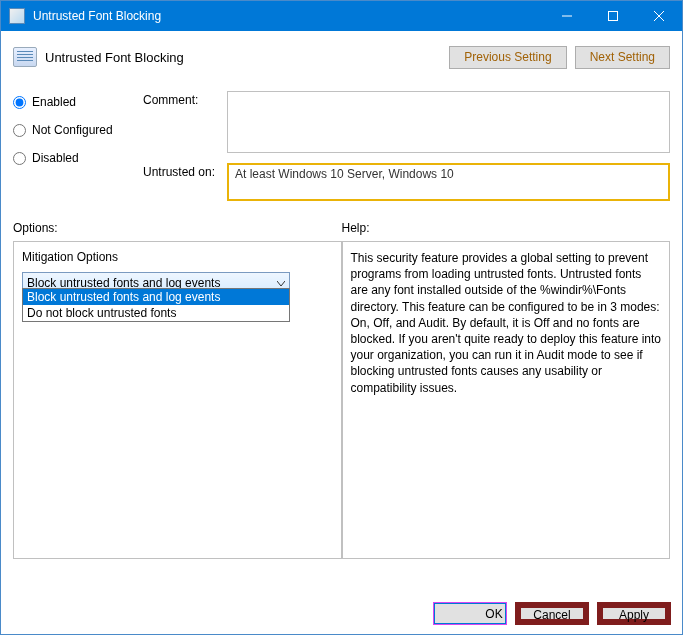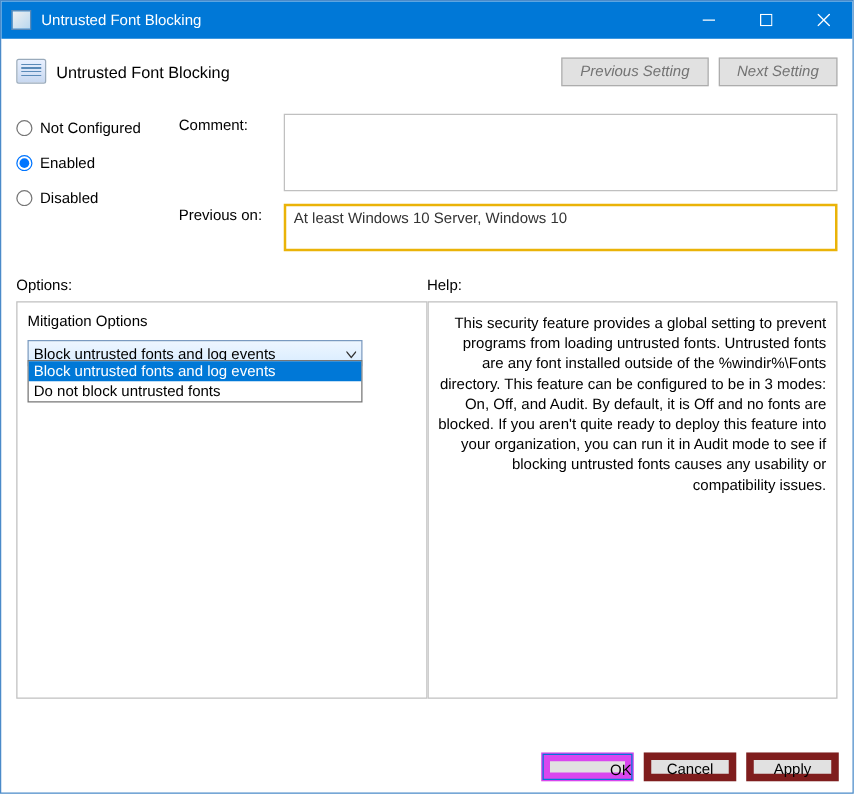--- a/index.html
+++ b/index.html
@@ -8,44 +8,44 @@
 .titlebar-icon { width: 16px; height: 16px; background: linear-gradient(135deg,#f0f0f0,#b8d8f0); border: 1px solid #5a8ab8; margin-right: 8px; }
 .titlebar-text { flex: 1; font-size: 12px; }
 .winbtns { display: flex; height: 100%; }
 .winbtn { width: 46px; height: 100%; display: flex; align-items: center; justify-content: center; color: #fff; cursor: default; }
 .winbtn svg { width: 10px; height: 10px; }
 .body { padding: 10px 12px 0 12px; }
 .header-row { display: flex; align-items: center; margin-bottom: 18px; height: 32px; }
 .hdr-icon { width: 24px; height: 20px; background: linear-gradient(#e8f0ff,#c8d8f0); border: 1px solid #9ab; border-radius: 2px; margin-right: 8px; position: relative; }
 .hdr-icon::after { content:""; position:absolute; left:3px; top:3px; right:3px; bottom:3px; background: repeating-linear-gradient(#5a8ab8,#5a8ab8 1px,transparent 1px,transparent 3px); }
 .hdr-title { font-size: 13px; flex: 1; }
-.navbtn { background: #e1e1e1; border: 1px solid #adadad; color: #737373; height: 23px; padding: 0 14px; margin-left: 8px; font-size: 12px; font-style: italic; }
+.navbtn { background: #e1e1e1; border: 1px solid #adadad; color: #a16207; height: 23px; padding: 0 14px; margin-left: 8px; font-size: 12px; }
 .row2 { display: flex; }
 .radio-col { width: 130px; padding-top: 4px; }
 .radio-opt { display: flex; align-items: center; margin-bottom: 14px; cursor: default; }
 .radio-opt input { margin-right: 6px; width: 13px; height: 13px; }
 .right-col { flex: 1; }
 .field-row { display: flex; margin-bottom: 10px; }
 .field-label { width: 84px; padding-top: 2px; }
 .textarea { flex: 1; border: 1px solid #c0c0c0; height: 62px; background: #fff; resize: none; font: inherit; padding: 2px 4px; overflow-y: scroll; }
 .supported { flex: 1; border: 2px solid #eab308; height: 38px; background: #fff; padding: 2px 6px; overflow-y: scroll; color: #333; }
 .lower { display: flex; margin-top: 10px; }
 .panel-col { flex: 1; display: flex; flex-direction: column; }
 .panel-label { margin-bottom: 6px; }
 .panel { border: 1px solid #c0c0c0; background: #fff; height: 318px; padding: 8px; overflow: auto; position: relative; }
-.panel.help { font-size: 12px; line-height: 1.35; color: #000; overflow-y: scroll; text-align: right; }
+.panel.help { font-size: 12px; line-height: 1.35; color: #000; overflow-y: scroll; }
 .mit-label { margin-bottom: 8px; }
 .combo { width: 268px; height: 21px; border: 1px solid #7a9ac0; background: linear-gradient(#eef6ff,#d8ecff); display: flex; align-items: center; padding-left: 4px; cursor: default; position: relative; }
 .combo-arrow { position: absolute; right: 4px; top: 50%; transform: translateY(-50%); }
 .dropdown { position: absolute; left: 8px; top: 46px; width: 268px; border: 1px solid #767676; background: #fff; z-index: 10; }
 .dd-item { padding: 1px 4px; cursor: default; }
 .dd-item.selected { background: #0078d7; color: #fff; }
 .footer { position: absolute; bottom: 10px; right: 12px; display: flex; gap: 8px; }
 .btn { width: 74px; height: 23px; background: #e1e1e1; border: 6px solid #7f1d1d; font: inherit; cursor: default; }
-.btn.default { border: 7px solid #d946ef; outline: 1px solid #0078d7; outline-offset: -2px; padding-left: 48px; }
+.btn.default { border: 1px solid #d946ef; outline: 1px solid #0078d7; outline-offset: -2px; padding-left: 48px; }
 </style>
 </head>
 <body>
 
 <div class="titlebar">
   <div class="titlebar-icon"></div>
   <div class="titlebar-text">Untrusted Font Blocking</div>
   <div class="winbtns">
     <div class="winbtn">
         <svg viewBox="0 0 10 10">
@@ -70,39 +70,39 @@
   <div class="header-row">
     <div class="hdr-icon"></div>
     <div class="hdr-title">Untrusted Font Blocking</div>
     <button class="navbtn" disabled="">Previous Setting</button>
     <button class="navbtn" disabled="">Next Setting</button>
   </div>
 
   <div class="row2">
     <div class="radio-col">
       <label class="radio-opt">
+          <input type="radio" name="state" checked="" style="">
+          <span>Enabled</span>
+        </label>
+      <label class="radio-opt">
           <input type="radio" name="state" style="">
           <span>Not Configured</span>
-        </label>
-      <label class="radio-opt">
-          <input type="radio" name="state" checked="" style="">
-          <span>Enabled</span>
         </label>
       <label class="radio-opt">
           <input type="radio" name="state" style="">
           <span>Disabled</span>
         </label>
     </div>
     <div class="right-col">
       <div class="field-row">
         <div class="field-label">Comment:</div>
         <textarea class="textarea" style=""></textarea>
       </div>
       <div class="field-row">
-        <div class="field-label">Previous on:</div>
+        <div class="field-label">Untrusted on:</div>
         <div class="supported">At least Windows 10 Server, Windows 10</div>
       </div>
     </div>
   </div>
 
   <div class="lower">
     <div class="panel-col">
       <div class="panel-label">Options:</div>
       <div class="panel">
         <div class="mit-label">Mitigation Options</div>

